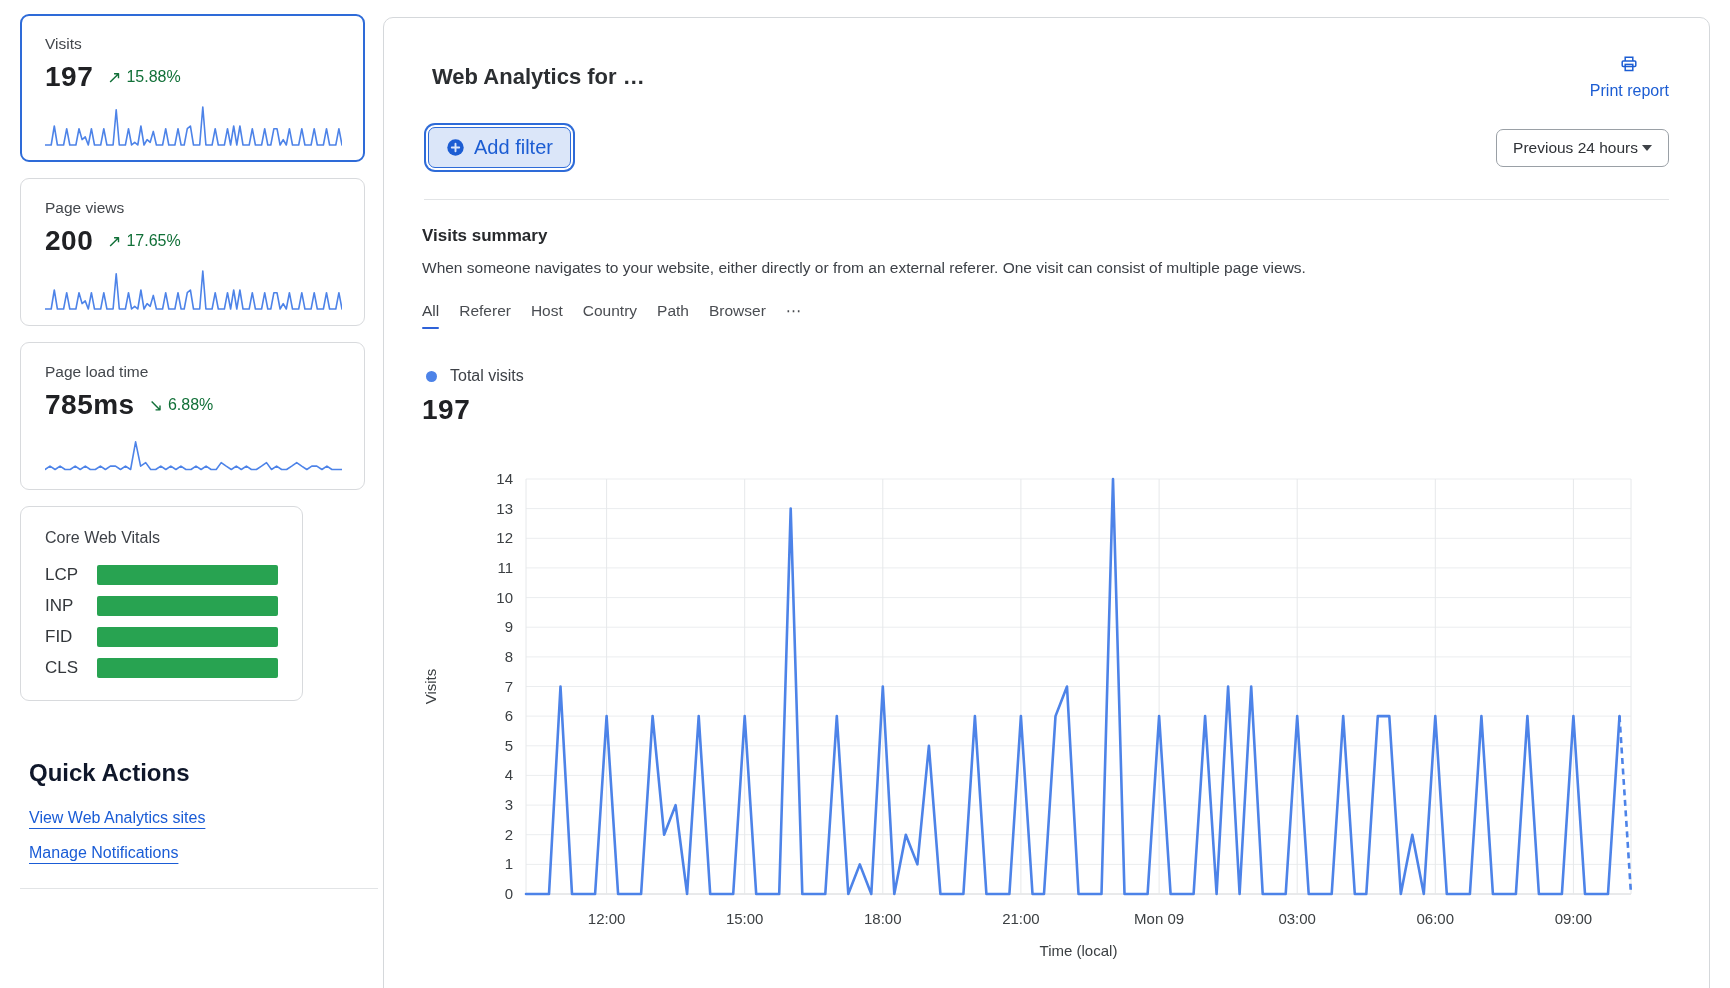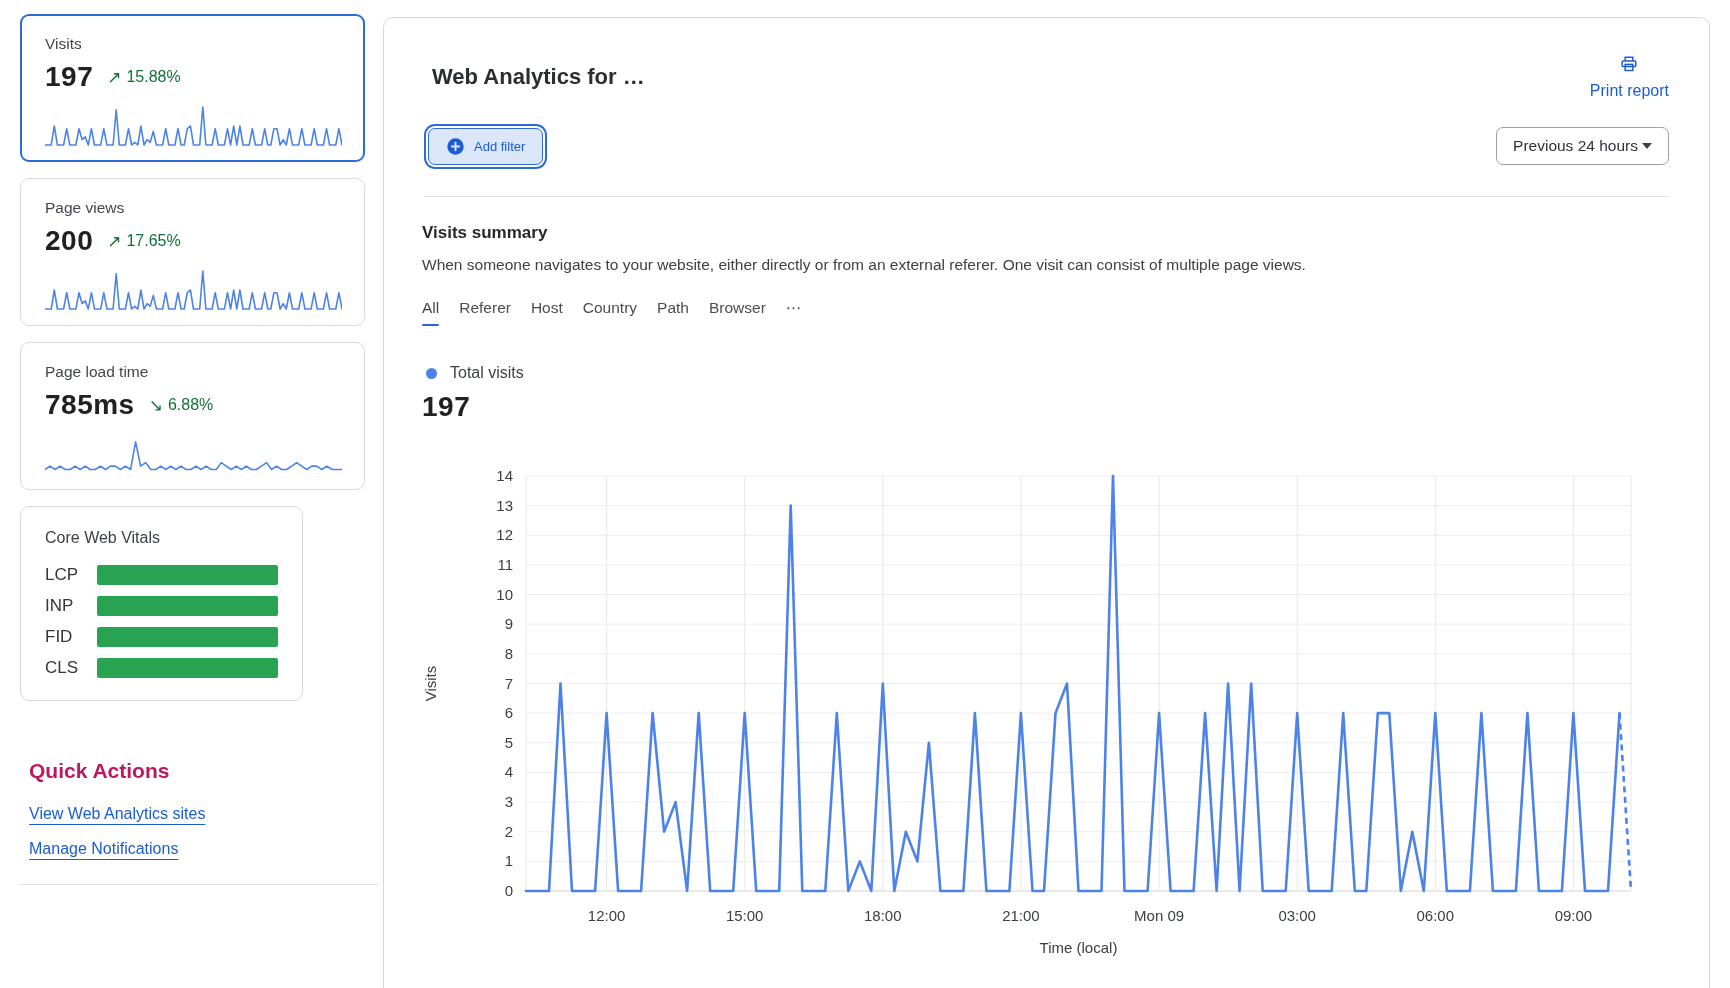--- a/index.html
+++ b/index.html
@@ -12,30 +12,30 @@
   .card-value{font-size:28px;font-weight:700;color:#202124;letter-spacing:.5px;}
   .trend{font-size:16px;color:#117038;display:flex;align-items:center;gap:5px;}
   .trend .arrow{font-size:17px;}
   .sparkline{display:block;}
   .vitals-card{box-sizing:border-box;width:283px;border:1px solid #d8dadd;border-radius:9px;background:#fff;padding:22px 24px 20px 24px;}
   .vitals-title{font-size:16px;color:#3d4147;margin-bottom:18px;}
   .vital-row{display:flex;align-items:center;margin-bottom:11px;}
   .vital-label{width:52px;font-size:17px;color:#33373b;}
   .vital-bar{flex:1;height:20px;border-radius:2px;background:#28a351;}
   .quick-actions{margin-top:58px;padding-left:9px;}
-  .qa-title{font-size:21px;font-weight:700;color:#be185d;margin:0 0 22px 0;}
+  .qa-title{font-size:24px;font-weight:700;color:#0f172a;margin:0 0 22px 0;}
   .qa-link{display:block;font-size:16px;color:#1a5cd6;text-decoration:underline;text-underline-offset:5px;margin-bottom:17px;cursor:pointer;}
   .qa-divider{border:none;border-top:1px solid #e2e4e6;margin:26px 0 0 -9px;width:358px;}
   .main-panel{position:absolute;left:383px;top:17px;width:1327px;height:1060px;box-sizing:border-box;border:1px solid #d5d8db;border-radius:10px;background:#fff;}
   .panel-header{padding:36px 40px 0 40px;}
   .header-row1{display:flex;align-items:center;justify-content:space-between;}
   .page-title{font-size:22px;font-weight:700;color:#2b2e31;margin:8px;}
   .print-link{display:flex;align-items:center;gap:8px;color:#1c5dd3;font-size:16px;cursor:pointer;flex-direction:column;}
   .header-row2{display:flex;align-items:center;justify-content:space-between;margin-top:27px;}
-  .add-filter-btn{display:flex;align-items:center;gap:9px;background:#dbe6f9;border:1px solid #2e6bd8;border-radius:7px;box-shadow:0 0 0 2px #fff,0 0 0 4px #2e6bd8;padding:8px 17px;color:#1c5dd3;font-size:13px;font-family:inherit;cursor:pointer;margin-left:4px;}
+  .add-filter-btn{display:flex;align-items:center;gap:9px;background:#dbe6f9;border:1px solid #2e6bd8;border-radius:7px;box-shadow:0 0 0 2px #fff,0 0 0 4px #2e6bd8;padding:8px 17px;color:#1c5dd3;font-size:20px;font-family:inherit;cursor:pointer;margin-left:4px;}
   .time-range-btn{display:flex;align-items:center;gap:4px;background:#fff;border:1px solid #9aa0a6;border-radius:7px;padding:9px 16px;font-size:15.5px;color:#2f3237;font-family:inherit;cursor:pointer;}
   .caret{width:0;height:0;border-left:5.5px solid transparent;border-right:5.5px solid transparent;border-top:6px solid #3f4348;}
   .panel-divider{border:none;border-top:1px solid #e2e4e6;margin:31px 0 0 0;}
   .section{padding:26px 38px 0 38px;}
   .section-title{font-size:17px;font-weight:700;color:#27292c;margin:0;}
   .section-desc{font-size:15.5px;color:#3d4147;margin:13px 0 0 0;}
   .tabs{display:flex;gap:20px;margin-top:25px;}
   .tab{font-size:15.5px;color:#4a4d52;padding-bottom:9px;cursor:pointer;position:relative;}
   .tab.active{color:#404348;}
   .tab.active::after{content:"";position:absolute;left:0;right:0;bottom:0;height:2.5px;background:#2e62d8;border-radius:2px;}

